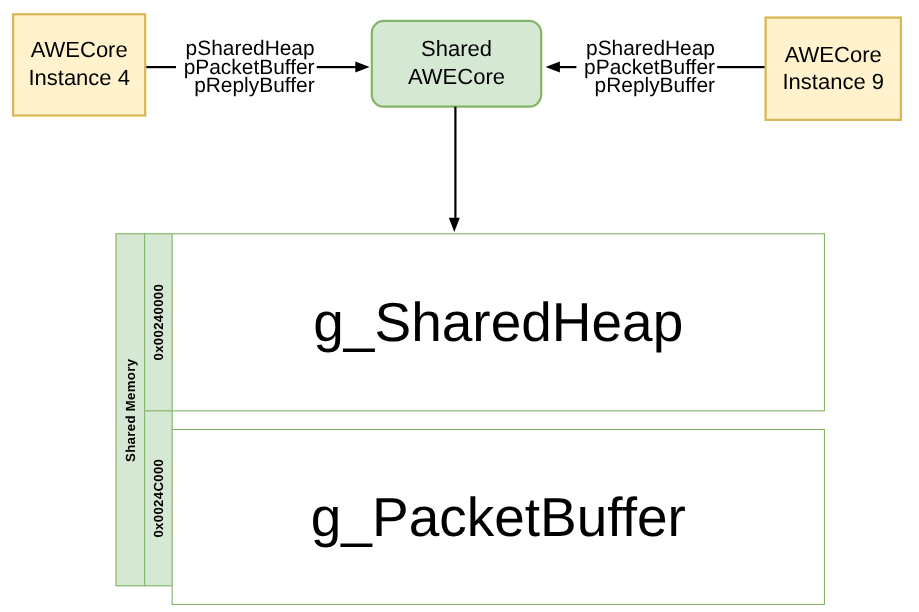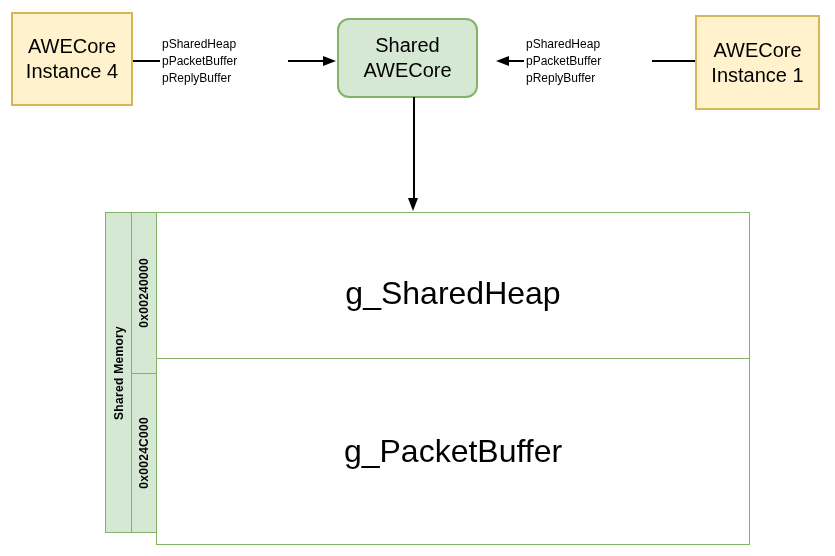--- a/index.html
+++ b/index.html
@@ -18,21 +18,21 @@
     position: absolute;
     display: flex; flex-direction: column;
     align-items: center; justify-content: center;
     text-align: center;
     font-size: 20px; line-height: 25px;
   }
   .node-yellow { background: #FFF2CC; border: 2px solid #D6B656; }
   .node-green  { background: #D5E8D4; border: 2px solid #82B366; border-radius: 12px; }
 
   #node-instance0 { left: 11px;  top: 12px; width: 122px; height: 94px; }
-  #node-shared    { left: 337px; top: 18px; width: 141px; height: 80px; }
+  #node-shared    { left: 337px; top: 18px; width: 156px; height: 80px; }
   #node-instance1 { left: 695px; top: 15px; width: 125px; height: 95px; }
 
   
   .hline { position: absolute; height: 2px; background: #000; }
   .vline { position: absolute; width: 2px;  background: #000; }
   #edge-left-line  { left: 133px; top: 60px; width: 192px; }
   #edge-right-line { left: 508px; top: 60px; width: 187px; }
   #edge-down-line  { left: 413px; top: 97px; height: 102px; }
 
   .arrowhead { position: absolute; width: 0; height: 0; }
@@ -48,71 +48,71 @@
   }
   #arrowhead-down-edge {           
     left: 408px; top: 198px;
     border-left: 5px solid transparent; border-right: 5px solid transparent;
     border-top: 13px solid #000;
   }
 
   .edge-label {
     position: absolute;
     background: #ffffff;
-    text-align: left;
-    font-size: 12px; line-height: 17px;
+    text-align: right;
+    font-size: 19px; line-height: 17px;
     white-space: nowrap;
     padding: 0 2px;
   }
   #edge-left-label  { left: 160px; top: 36px; width: 128px; }
   #edge-right-label { left: 524px; top: 36px; width: 128px; }
 
   
   .cell {
     position: absolute;
     border: 1px solid #82B366;
     display: flex; align-items: center; justify-content: center;
   }
   .cell-green { background: #D5E8D4; }
   .cell-white { background: #ffffff; }
 
   #cell-side      { left: 105px; top: 212px; width: 27px;  height: 321px; }
   #cell-addr-0    { left: 131px; top: 212px; width: 26px;  height: 162px; }
   #cell-addr-1    { left: 131px; top: 373px; width: 26px;  height: 160px; }
   #cell-region-0  { left: 156px; top: 212px; width: 594px; height: 162px; }
-  #cell-region-1  { left: 156px; top: 358px; width: 594px; height: 187px; }
+  #cell-region-1  { left: 156px; top: 390px; width: 594px; height: 160px; }
 
   .vtext {
     writing-mode: vertical-rl;
     transform: rotate(180deg);
     font-weight: bold;
     font-size: 12px;
     letter-spacing: 0.3px;
     white-space: nowrap;
   }
-  .region-text { font-size: 32px; }
+  .region-text { font-size: 50px; }
 </style>
 </head>
 <body>
 
 <div class="canvas">
 
   <div class="node node-yellow" id="node-instance0">
     <span>AWECore</span>
     <span>Instance 4</span>
   </div>
 
   <div class="node node-green" id="node-shared">
     <span>Shared</span>
     <span>AWECore</span>
   </div>
 
   <div class="node node-yellow" id="node-instance1">
     <span>AWECore</span>
-    <span>Instance 1</span>
+    <span>Instance 9</span>
   </div>
 
   <div class="hline" id="edge-left-line"></div>
   <div class="arrowhead" id="arrowhead-left-edge"></div>
   <div class="edge-label" id="edge-left-label">
     <div>pSharedHeap</div>
     <div>pPacketBuffer</div>
     <div>pReplyBuffer</div>
   </div>
 

